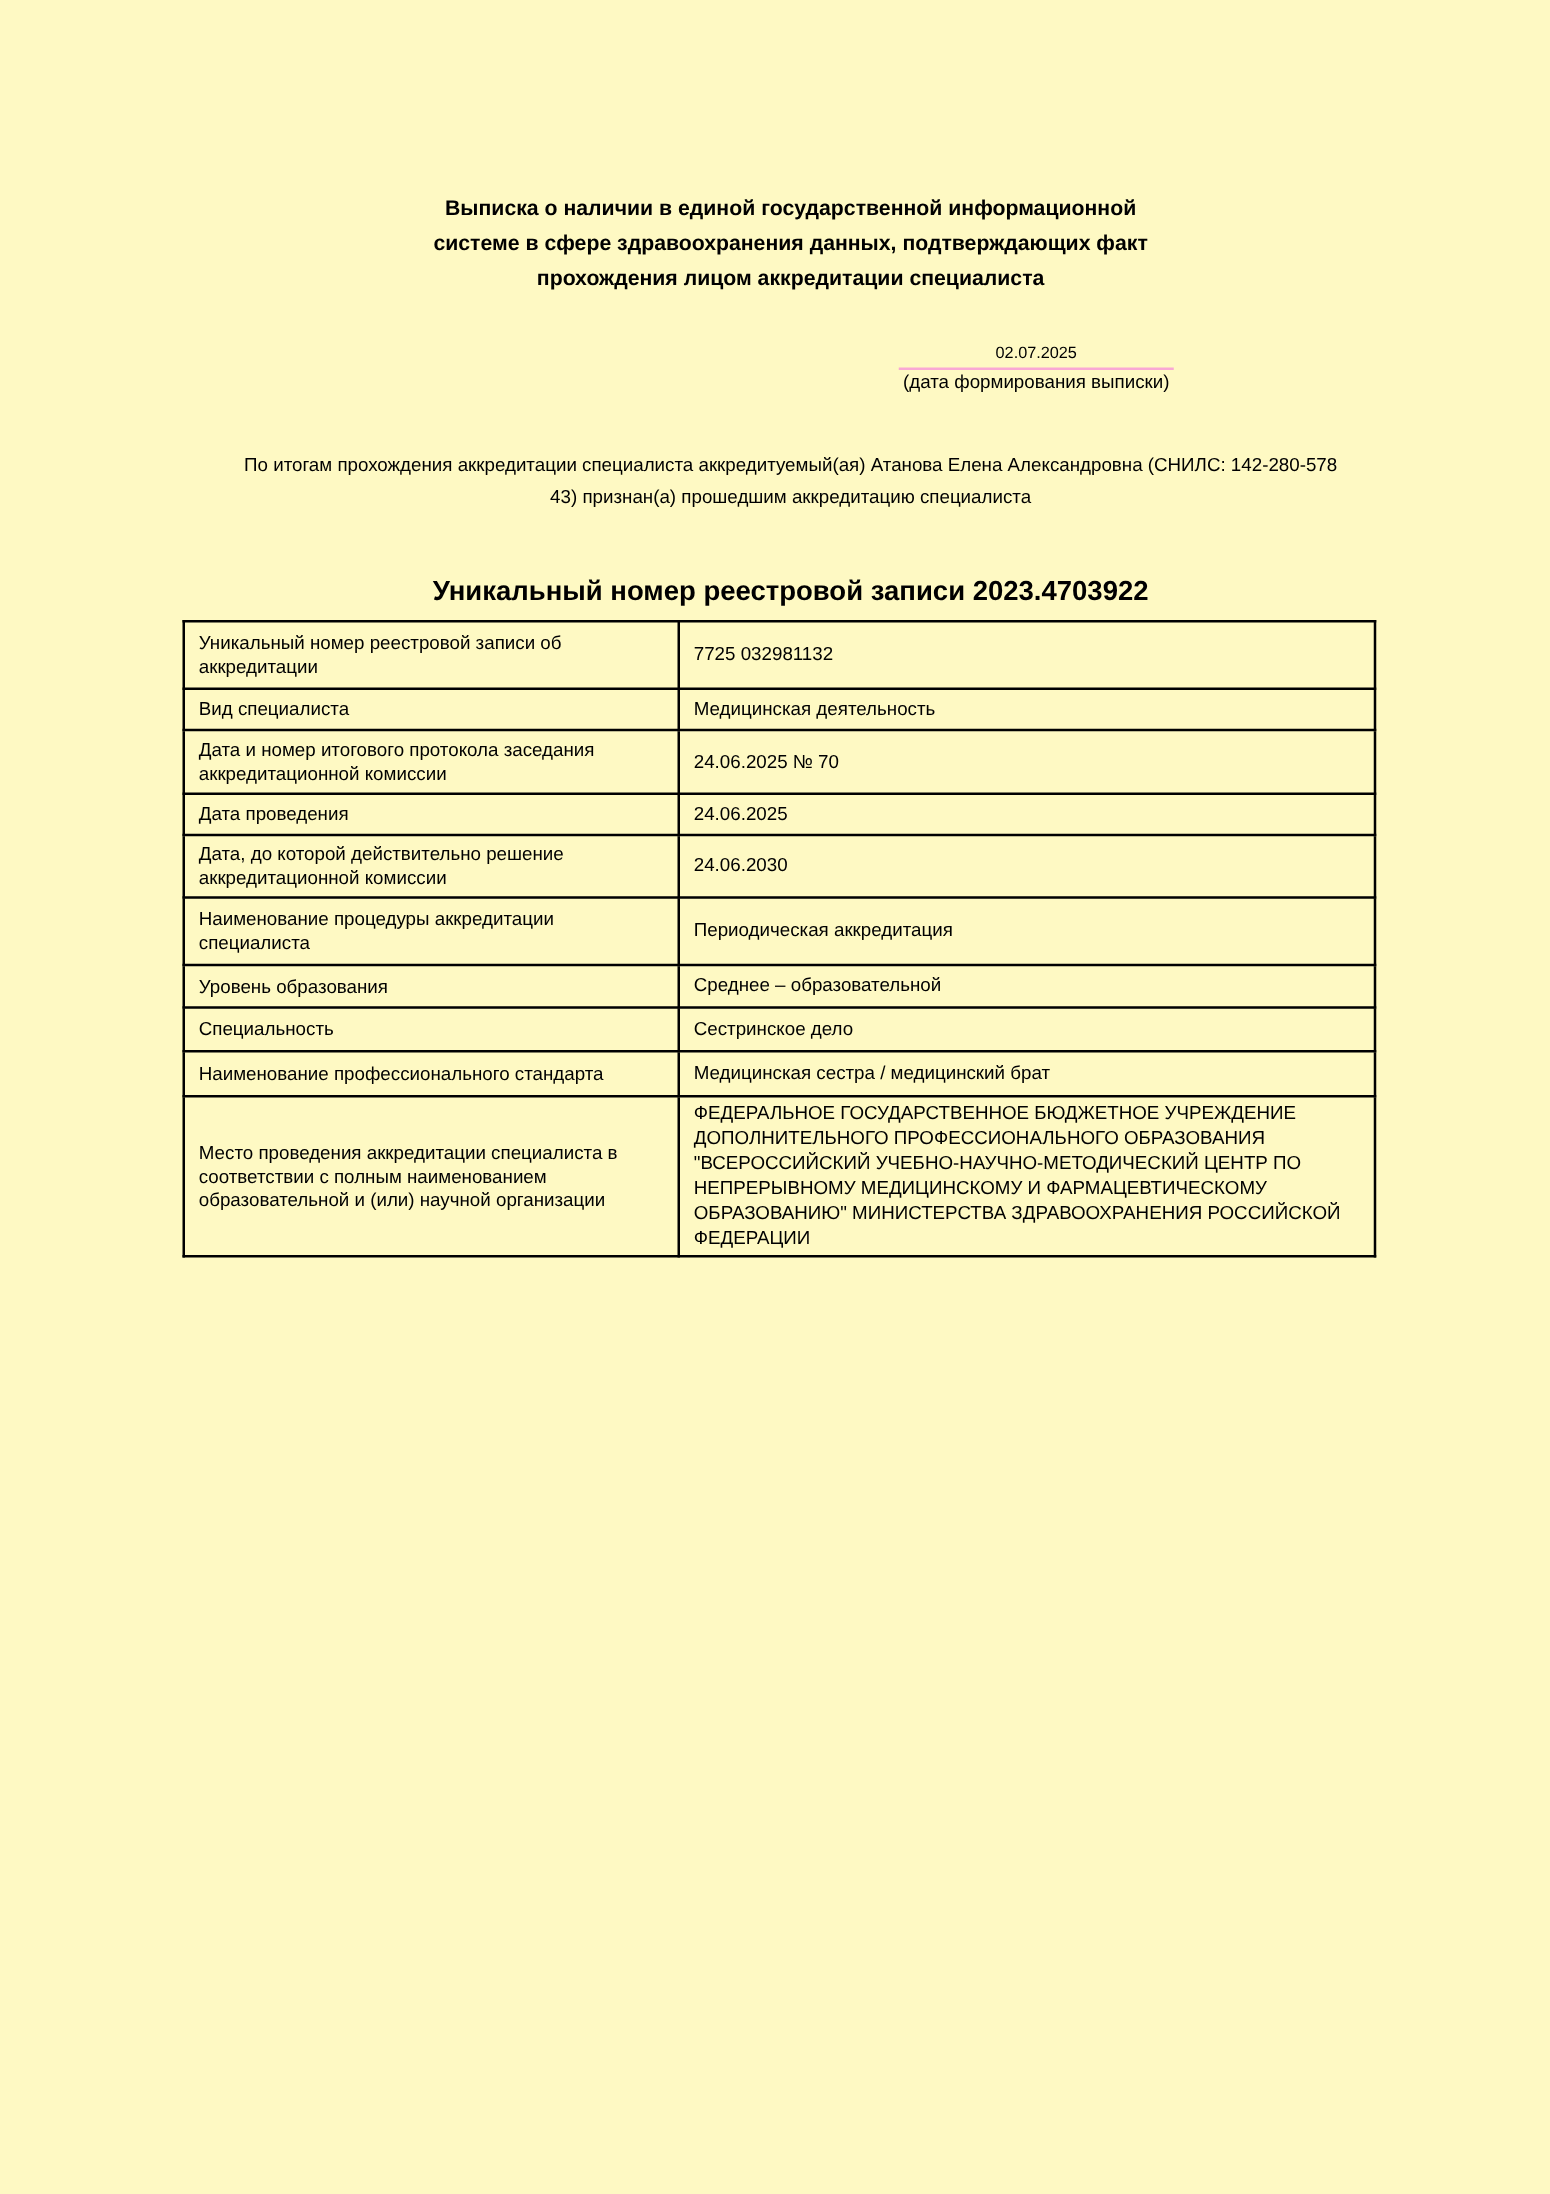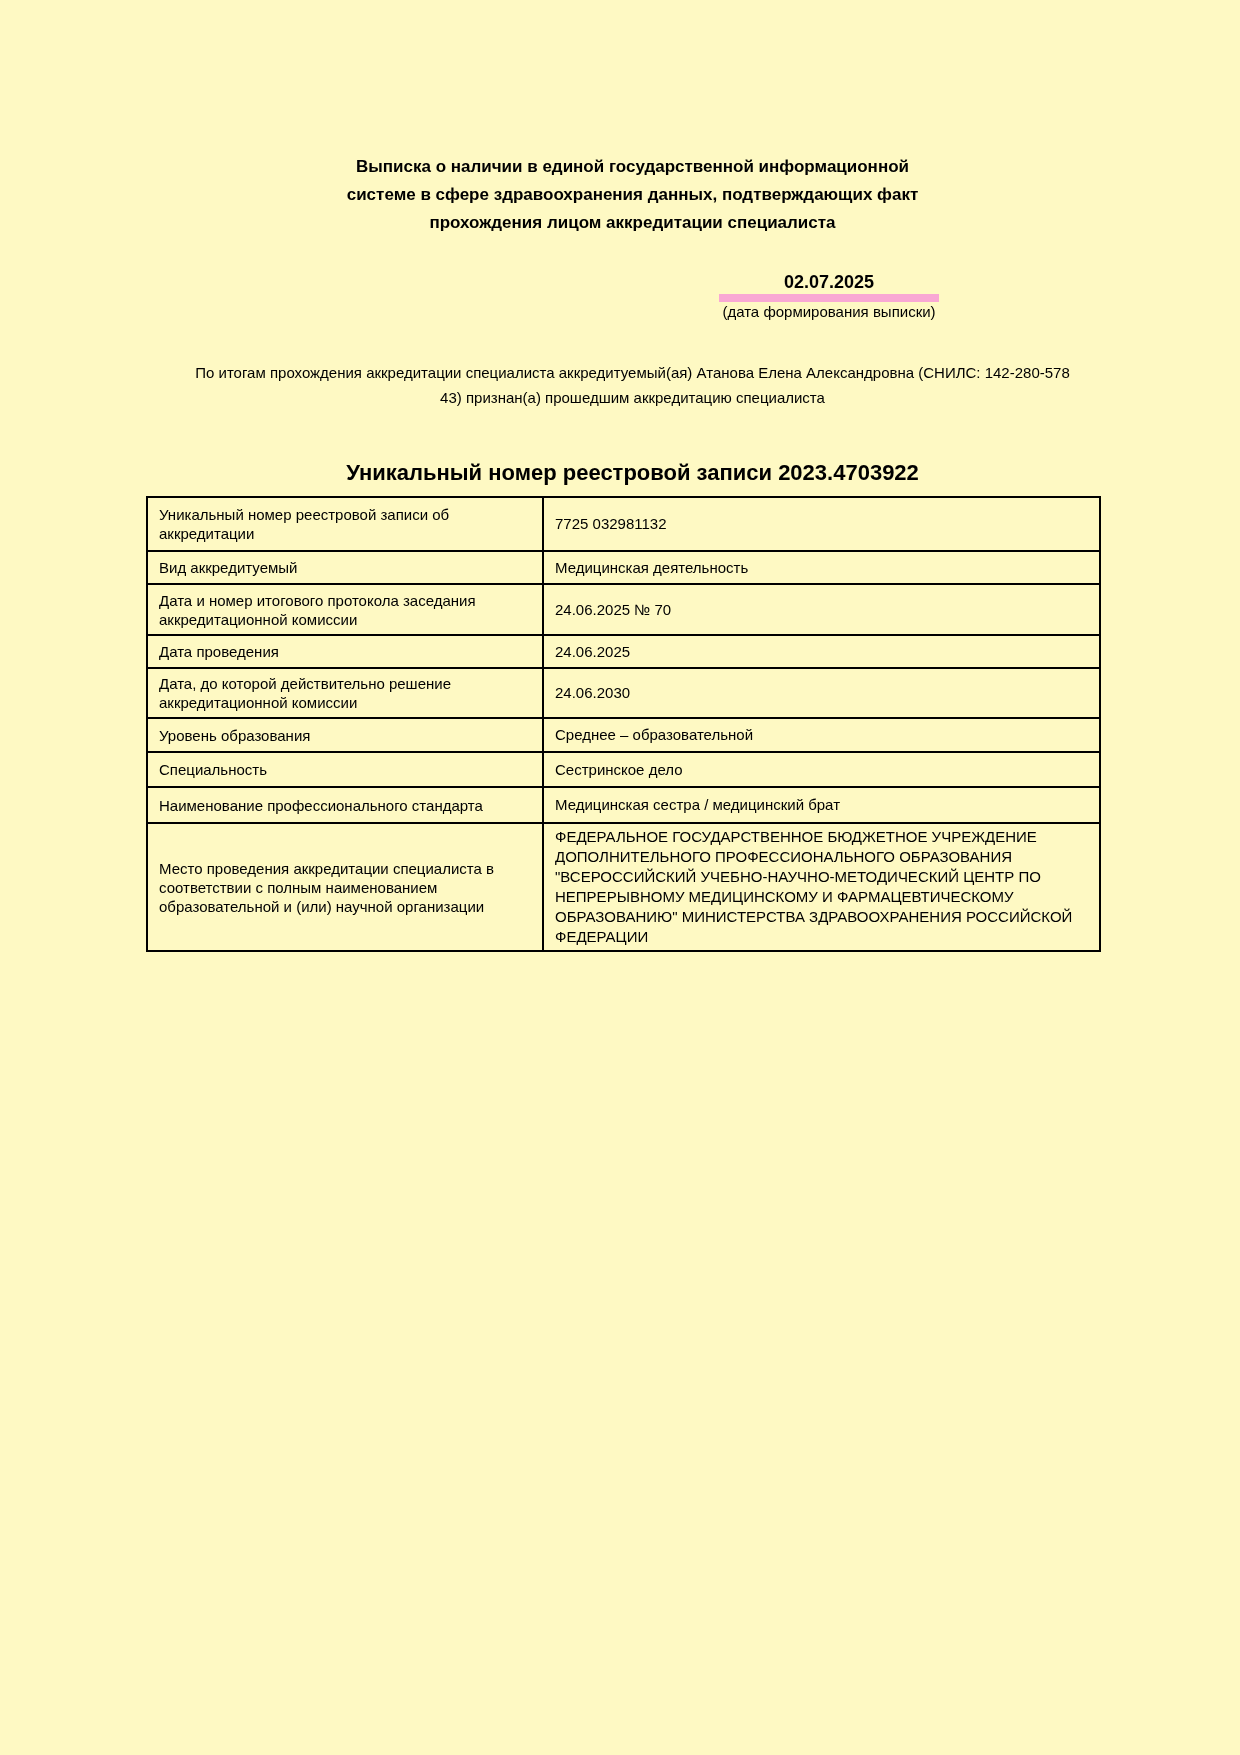--- a/index.html
+++ b/index.html
@@ -29,25 +29,24 @@
   }
   .date-block {
     position: absolute;
     top: 273px;
     left: 719px;
     width: 220px;
     text-align: center;
   }
   .date-value {
     display: block;
-    font-size: 18px;
+    font-size: 13px;
     line-height: 18px;
     padding-bottom: 3px;
-    border-bottom: 8px solid #f9a8d4;
-    font-weight: bold;
+    border-bottom: 2px solid #f9a8d4;
   }
   .date-caption {
     display: block;
     font-size: 15px;
     line-height: 18px;
     padding-top: 1px;
     white-space: nowrap;
   }
   .intro {
     position: absolute;
@@ -132,34 +131,38 @@
 
   <div class="record-heading">Уникальный номер реестровой записи 2023.4703922</div>
 
   <table class="acc-table">
     <tbody>
       <tr class="rh-a">
         <td class="c-label">Уникальный номер реестровой записи об аккредитации</td>
         <td class="c-value">7725 032981132</td>
       </tr>
       <tr class="rh-b">
-        <td class="c-label">Вид аккредитуемый</td>
+        <td class="c-label">Вид специалиста</td>
         <td class="c-value">Медицинская деятельность</td>
       </tr>
       <tr class="rh-c">
         <td class="c-label">Дата и номер итогового протокола заседания аккредитационной комиссии</td>
         <td class="c-value">24.06.2025 № 70</td>
       </tr>
       <tr class="rh-d">
         <td class="c-label">Дата проведения</td>
         <td class="c-value">24.06.2025</td>
       </tr>
       <tr class="rh-e">
         <td class="c-label">Дата, до которой действительно решение аккредитационной комиссии</td>
         <td class="c-value">24.06.2030</td>
+      </tr>
+      <tr class="rh-f">
+        <td class="c-label">Наименование процедуры аккредитации специалиста</td>
+        <td class="c-value">Периодическая аккредитация</td>
       </tr>
       <tr class="rh-g">
         <td class="c-label">Уровень образования</td>
         <td class="c-value">Среднее – образовательной</td>
       </tr>
       <tr class="rh-h">
         <td class="c-label">Специальность</td>
         <td class="c-value">Сестринское дело</td>
       </tr>
       <tr class="rh-i">

